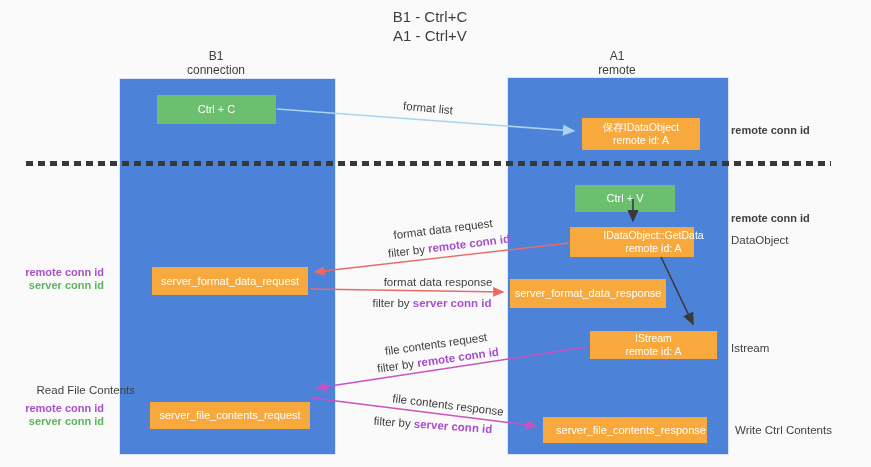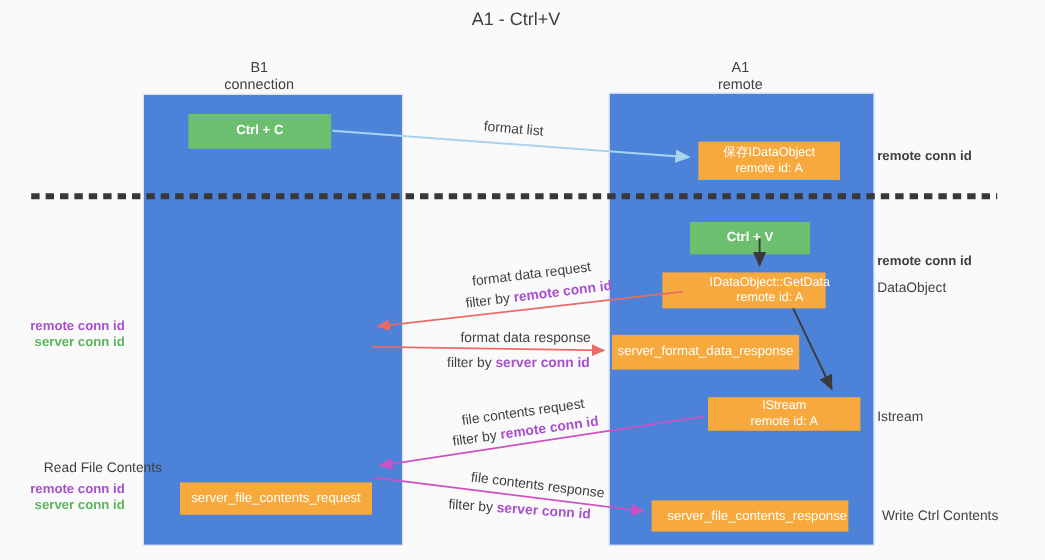--- a/index.html
+++ b/index.html
@@ -7,21 +7,21 @@
     --purple:#a850cc; --green-label:#5cb55e; --arrow-blue:#a8d4f0; --arrow-red:#ea6b66;
     --arrow-magenta:#cc52c4; --arrow-black:#3a3a3a; --text-dark:#3f3f3f;
   }
   *{margin:0;padding:0;box-sizing:border-box;}
   body{font-family:"Liberation Sans", sans-serif; background:var(--background);}
   .canvas{position:relative;width:871px;height:467px;background:var(--background);overflow:hidden;}
   .title{position:absolute;left:0;top:7px;width:860px;text-align:center;font-size:15px;line-height:19px;color:var(--text-dark);}
   .col-header{position:absolute;width:100px;text-align:center;font-size:12px;line-height:13.5px;color:var(--text-dark);}
   .column{position:absolute;background:var(--column-blue);outline:1px solid #dce4f7;}
   .node{position:absolute;display:flex;flex-direction:column;align-items:center;justify-content:center;color:#fff;font-size:11px;line-height:13px;text-align:center;}
-  .green{background:var(--box-green);font-weight:bold;}
+  .green{background:var(--box-green);}
   .orange{background:var(--box-orange);}
   .annot{position:absolute;font-size:11.5px;color:var(--text-dark);text-align:center;white-space:nowrap;}
   .purple-b{color:var(--purple);font-weight:bold;}
   .green-b{color:var(--green-label);font-weight:bold;}
   .side-label{position:absolute;font-size:11.5px;color:var(--text-dark);white-space:nowrap;}
   .side-group{position:absolute;font-size:11px;line-height:13px;font-weight:bold;text-align:right;white-space:nowrap;}
   svg.overlay{position:absolute;left:0;top:0;pointer-events:none;}
   .l-blue{stroke:var(--arrow-blue);stroke-width:1.6;}
   .l-black{stroke:var(--arrow-black);stroke-width:1.6;}
   .l-red{stroke:var(--arrow-red);stroke-width:1.4;}
@@ -29,20 +29,21 @@
   .l-dash{stroke:#383838;stroke-width:5;stroke-dasharray:7 5;}
   .m-blue path{fill:var(--arrow-blue);} .m-black path{fill:var(--arrow-black);}
   .m-red path{fill:var(--arrow-red);} .m-mag path{fill:var(--arrow-magenta);}
 </style>
 </head>
 <body>
 
 <div class="canvas">
 
   <div class="title">
+    <div>B1 - Ctrl+C</div>
     <div>A1 - Ctrl+V</div>
   </div>
 
   <div class="col-header" style="left:166px;top:50px;">
     <div>B1</div>
     <div>connection</div>
   </div>
   <div class="col-header" style="left:567px;top:50px;">
     <div>A1</div>
     <div>remote</div>
@@ -57,25 +58,28 @@
 
   <div class="node orange" style="left:582px;top:118px;width:118px;height:32px;font-size:10.5px;">
     <div>保存IDataObject</div>
     <div>remote id: A</div>
   </div>
 
   <div class="node green" style="left:575px;top:171px;width:100px;height:27px;margin-top:14px;">
     <div>Ctrl + V</div>
   </div>
 
-  <div class="node orange" style="left:552px;top:227px;width:136px;height:30px;font-size:10.5px;padding-left:43px;">
+  <div class="node orange" style="left:570px;top:227px;width:124px;height:30px;font-size:10.5px;padding-left:43px;">
     <div>IDataObject::GetData</div>
     <div>remote id: A</div>
   </div>
 
+  <div class="node orange" style="left:152px;top:267px;width:156px;height:28px;">
+    <div>server_format_data_request</div>
+  </div>
 
   <div class="node orange" style="left:510px;top:279px;width:156px;height:29px;text-align:right;">
     <div>server_format_data_response</div>
   </div>
 
   <div class="node orange" style="left:590px;top:331px;width:127px;height:28px;font-size:10.5px;">
     <div>IStream</div>
     <div>remote id: A</div>
   </div>
 

